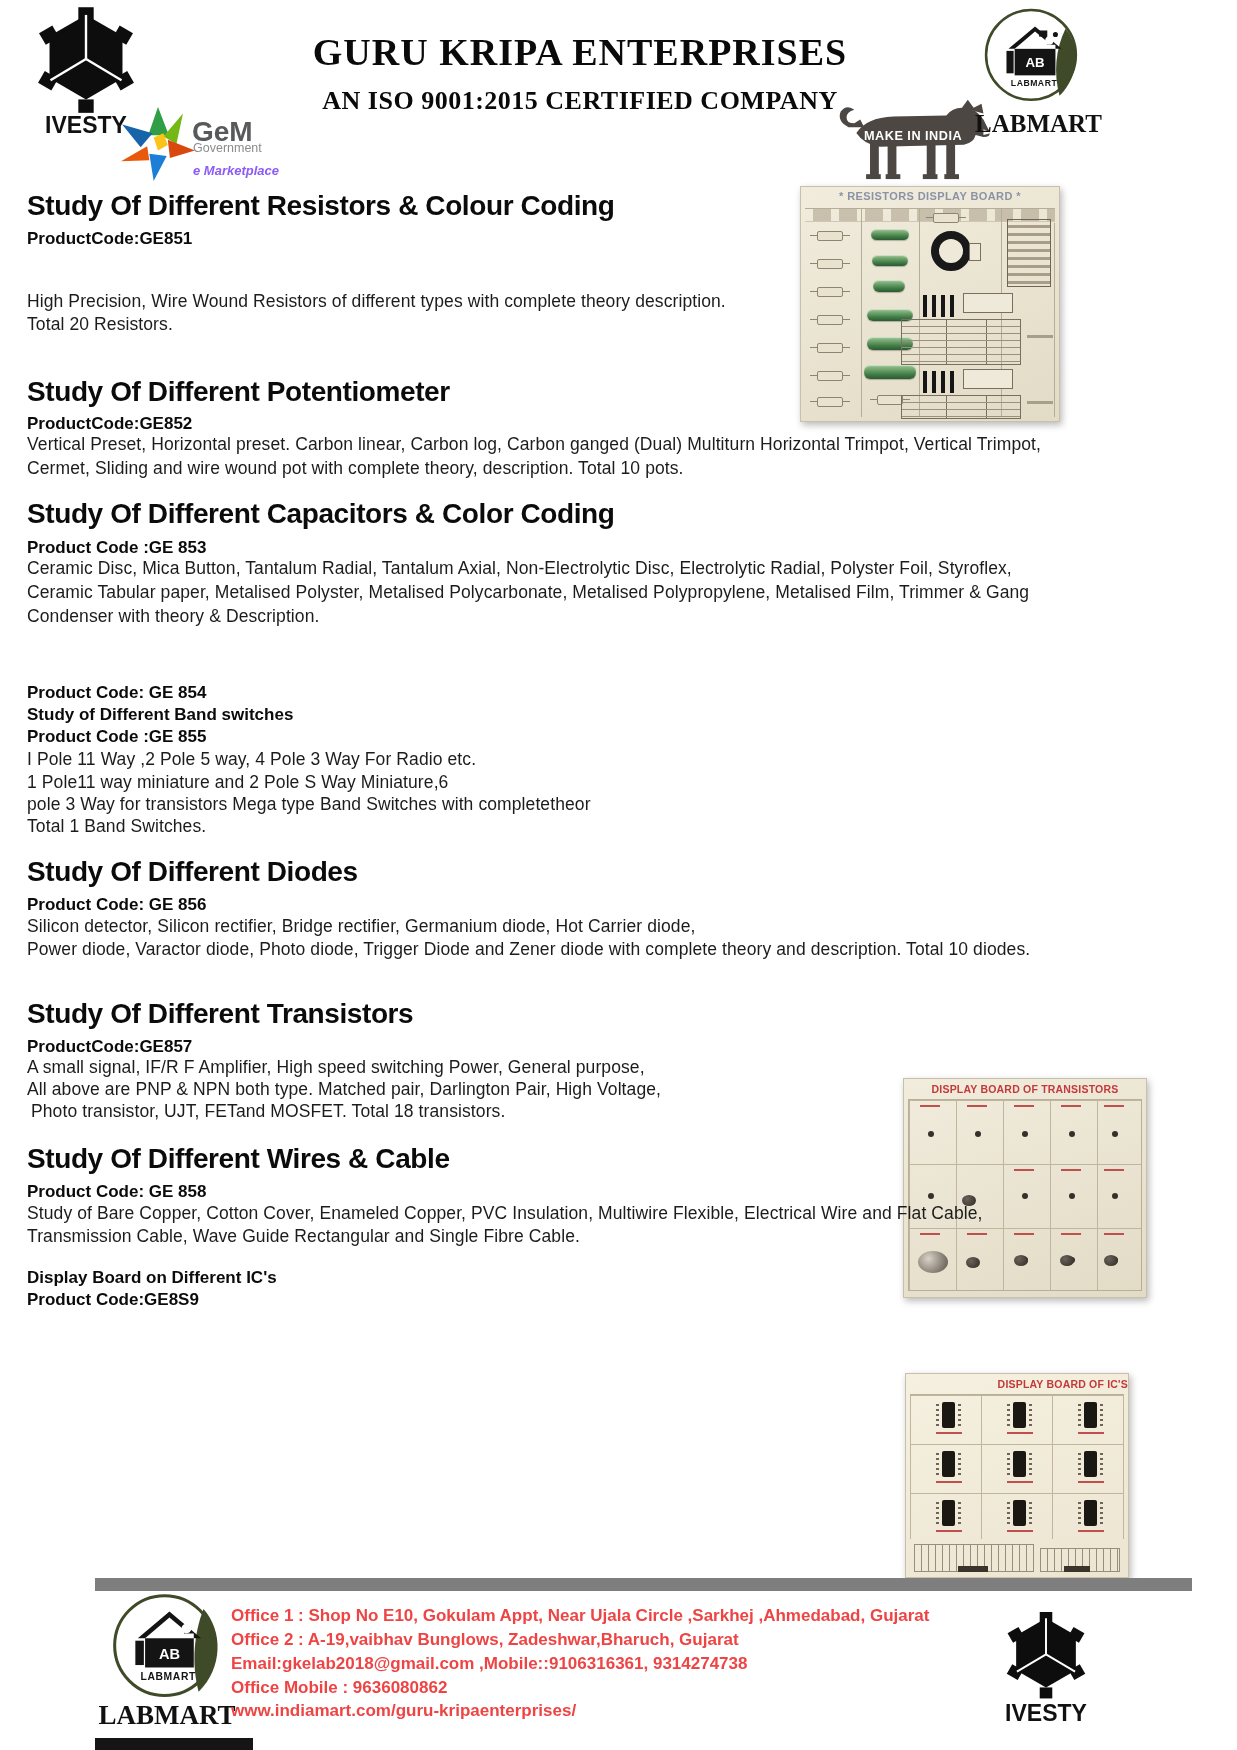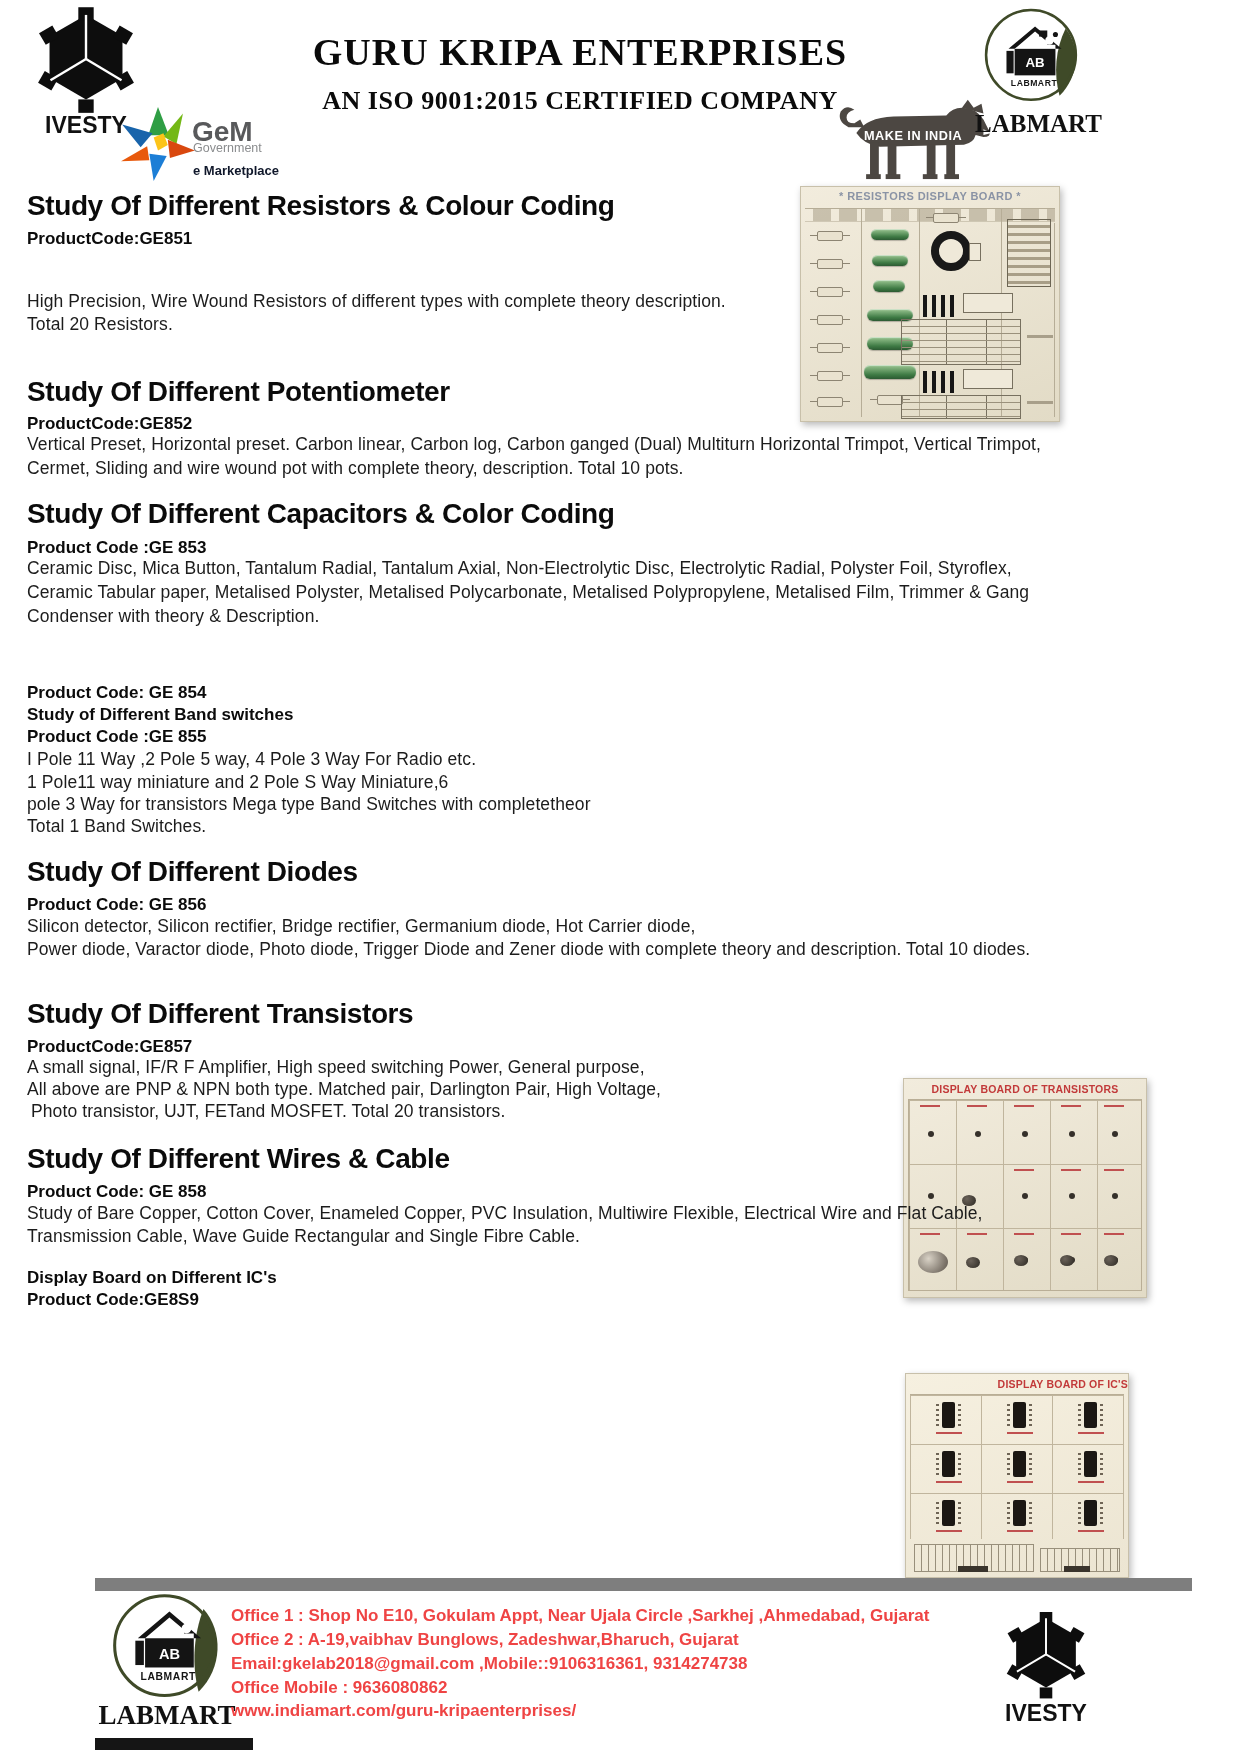--- a/index.html
+++ b/index.html
@@ -117,21 +117,21 @@
     <polygon points="35,1 45,27 26,27" fill="#2f9e44"></polygon>
     <polygon points="58,7 40,28 52,35" fill="#74b816"></polygon>
     <polygon points="69,41 44,31 46,48" fill="#d9480f"></polygon>
     <polygon points="31,69 27,44 43,46" fill="#1c7ed6"></polygon>
     <polygon points="1,51 25,37 27,50" fill="#e8590c"></polygon>
     <polygon points="2,17 30,25 19,38" fill="#1864ab"></polygon>
     <polygon points="31,29 40,25 44,36 35,41" fill="#fcc419"></polygon>
   </svg>
   <div class="abs" style="left:192px;top:116px;font-weight:bold;font-size:28px;color:#58595b;">GeM</div>
   <div class="abs" style="left:193px;top:141px;font-size:12.5px;color:#8a8c8e;">Government</div>
-  <div class="abs" style="left:193px;top:163px;font-size:13px;font-weight:bold;color:#0f172a;">e Marketplace</div>
+  <div class="abs" style="left:193px;top:163px;font-size:13px;font-weight:bold;color:#8b5cf6;font-style:italic;">e Marketplace</div>
 
   <div class="abs serif-big" style="left:255px;top:30px;width:650px;">GURU KRIPA ENTERPRISES</div>
   <div class="abs serif-sub" style="left:255px;top:86px;width:650px;">AN ISO 9001:2015 CERTIFIED COMPANY</div>
 
   <svg class="abs" style="left:836px;top:94px;" width="158" height="88" viewBox="0 0 160 90">
     <g fill="#4c4742">
       <path d="M12,34 Q0,28 4,18 Q10,10 18,16 Q10,18 10,24 Q10,30 18,30 L24,26 L28,34 Z"></path>
       <path d="M20,40 Q30,24 58,23 L112,22 Q118,14 128,14 Q142,14 150,26 L156,38 Q158,44 150,44 L142,42 Q140,50 130,52 L44,54 Q28,52 20,40 Z"></path>
       <path d="M128,14 L134,6 L140,14 L148,10 L150,20 Z"></path>
       <rect x="34" y="50" width="9" height="34"></rect>
@@ -220,21 +220,21 @@
 
   <div class="abs h1" style="left:27px;top:856px;">Study Of Different Diodes</div>
   <div class="abs code" style="left:27px;top:895px;">Product Code: GE 856</div>
   <div class="abs body-line" style="left:27px;top:916px;">Silicon detector, Silicon rectifier, Bridge rectifier, Germanium diode, Hot Carrier diode,</div>
   <div class="abs body-line" style="left:27px;top:939px;">Power diode, Varactor diode, Photo diode, Trigger Diode and Zener diode with complete theory and description. Total 10 diodes.</div>
 
   <div class="abs h1" style="left:27px;top:998px;">Study Of Different Transistors</div>
   <div class="abs code" style="left:27px;top:1037px;">ProductCode:GE857</div>
   <div class="abs body-line" style="left:27px;top:1057px;">A small signal, IF/R F Amplifier, High speed switching Power, General purpose,</div>
   <div class="abs body-line" style="left:27px;top:1079px;">All above are PNP &amp; NPN both type. Matched pair, Darlington Pair, High Voltage,</div>
-  <div class="abs body-line" style="left:31px;top:1101px;">Photo transistor, UJT, FETand MOSFET. Total 20 transistors.</div>
+  <div class="abs body-line" style="left:31px;top:1101px;">Photo transistor, UJT, FETand MOSFET. Total 18 transistors.</div>
 
   <div class="board" style="left:903px;top:1078px;width:242px;height:218px;">
     <div class="tb-title">DISPLAY BOARD OF TRANSISTORS</div>
     <div class="tb-grid"></div>
     <div class="tlab" style="left:16px;top:26px;"></div>
     <div class="tdot" style="left:24px;top:52px;"></div>
 
     <div class="tmed" style="left:58px;top:116px;"></div>
     <div class="tbig" style="left:14px;top:172px;"></div>
     <div class="tmed" style="left:62px;top:178px;"></div>

